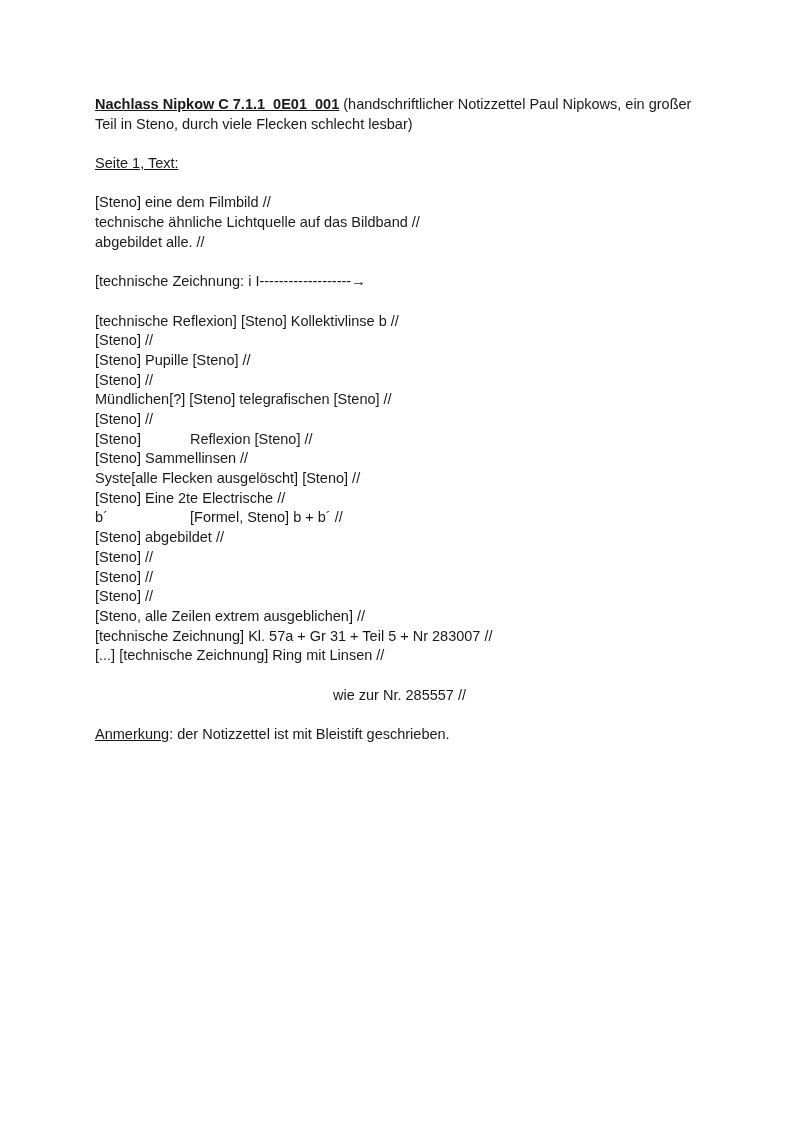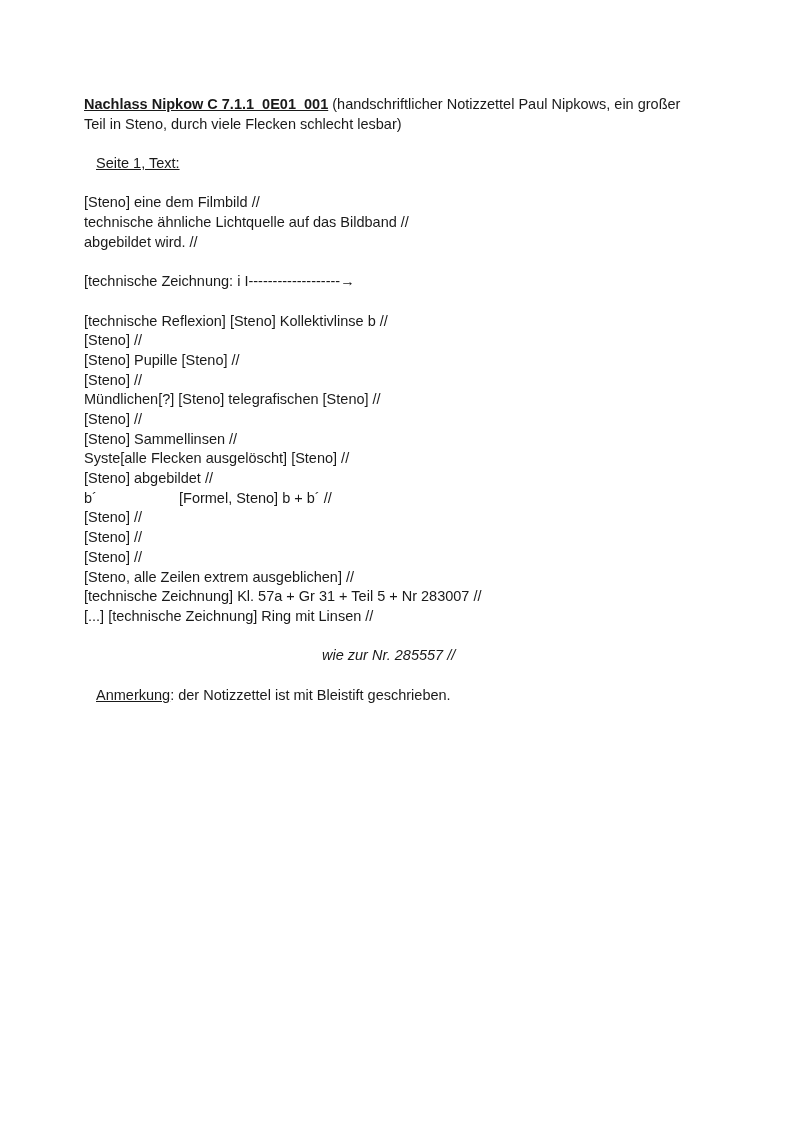--- a/index.html
+++ b/index.html
@@ -11,76 +11,77 @@
       width: 800px;
       height: 1131px;
       position: relative;
       overflow: hidden;
       font-family: "Liberation Sans", "DejaVu Sans", sans-serif;
       color: #1a1a1a;
       font-size: 14.5px;
     }
     .page {
       position: absolute;
-      left: 84px;
+      left: 95px;
       top: 95px;
       width: 620px;
     }
     .line {
       height: 19.7px;
       line-height: 19.7px;
       white-space: pre;
     }
     .blank { height: 19.7px; }
     .title-ref {
       font-weight: bold;
       text-decoration: underline;
     }
-    .u { text-decoration: underline; margin-left: 12px; }
+    .u { text-decoration: underline; }
     .center-line {
       padding-left: 238px;
-      font-style: italic;
     }
     .tab1 { display: inline-block; width: 95px; }
     .tab2 { display: inline-block; width: 95px; }
   </style>
 </head>
 <body>
 
 <div class="page">
 
   <div class="line"><span class="title-ref">Nachlass Nipkow C 7.1.1_0E01_001</span><span> (handschriftlicher Notizzettel Paul Nipkows, ein großer</span></div>
   <div class="line">Teil in Steno, durch viele Flecken schlecht lesbar)</div>
 
   <div class="blank"></div>
 
   <div class="line u">Seite 1, Text:</div>
 
   <div class="blank"></div>
 
   <div class="line">[Steno] eine dem Filmbild //</div>
   <div class="line">technische ähnliche Lichtquelle auf das Bildband //</div>
-  <div class="line">abgebildet wird. //</div>
+  <div class="line">abgebildet alle. //</div>
 
   <div class="blank"></div>
 
   <div class="line">[technische Zeichnung: i I-------------------→</div>
 
   <div class="blank"></div>
 
   <div class="line">[technische Reflexion] [Steno] Kollektivlinse b //</div>
   <div class="line">[Steno] //</div>
   <div class="line">[Steno] Pupille [Steno] //</div>
   <div class="line">[Steno] //</div>
   <div class="line">Mündlichen[?] [Steno] telegrafischen [Steno] //</div>
   <div class="line">[Steno] //</div>
+  <div class="line"><span class="tab1">[Steno]</span><span>Reflexion [Steno] //</span></div>
   <div class="line">[Steno] Sammellinsen //</div>
   <div class="line">Syste[alle Flecken ausgelöscht] [Steno] //</div>
+  <div class="line">[Steno] Eine 2te Electrische //</div>
+  <div class="line"><span class="tab2">b´</span><span>[Formel, Steno] b + b´ //</span></div>
   <div class="line">[Steno] abgebildet //</div>
-  <div class="line"><span class="tab2">b´</span><span>[Formel, Steno] b + b´ //</span></div>
   <div class="line">[Steno] //</div>
   <div class="line">[Steno] //</div>
   <div class="line">[Steno] //</div>
   <div class="line">[Steno, alle Zeilen extrem ausgeblichen] //</div>
   <div class="line">[technische Zeichnung] Kl. 57a + Gr 31 + Teil 5 + Nr 283007 //</div>
   <div class="line">[...] [technische Zeichnung] Ring mit Linsen //</div>
 
   <div class="blank"></div>
 
   <div class="line center-line">wie zur Nr. 285557 //</div>

